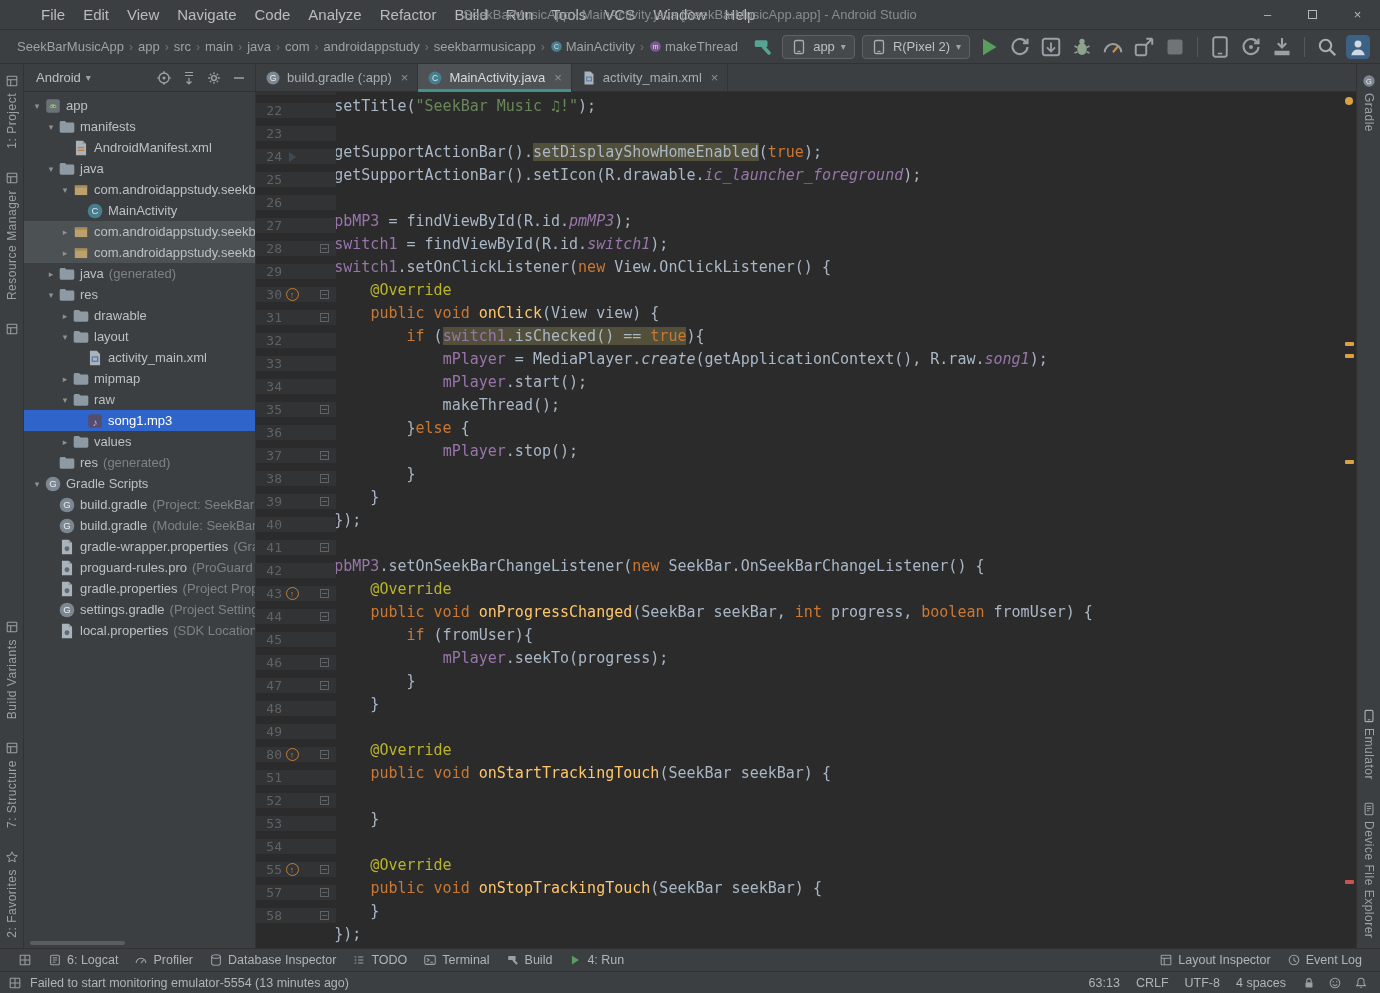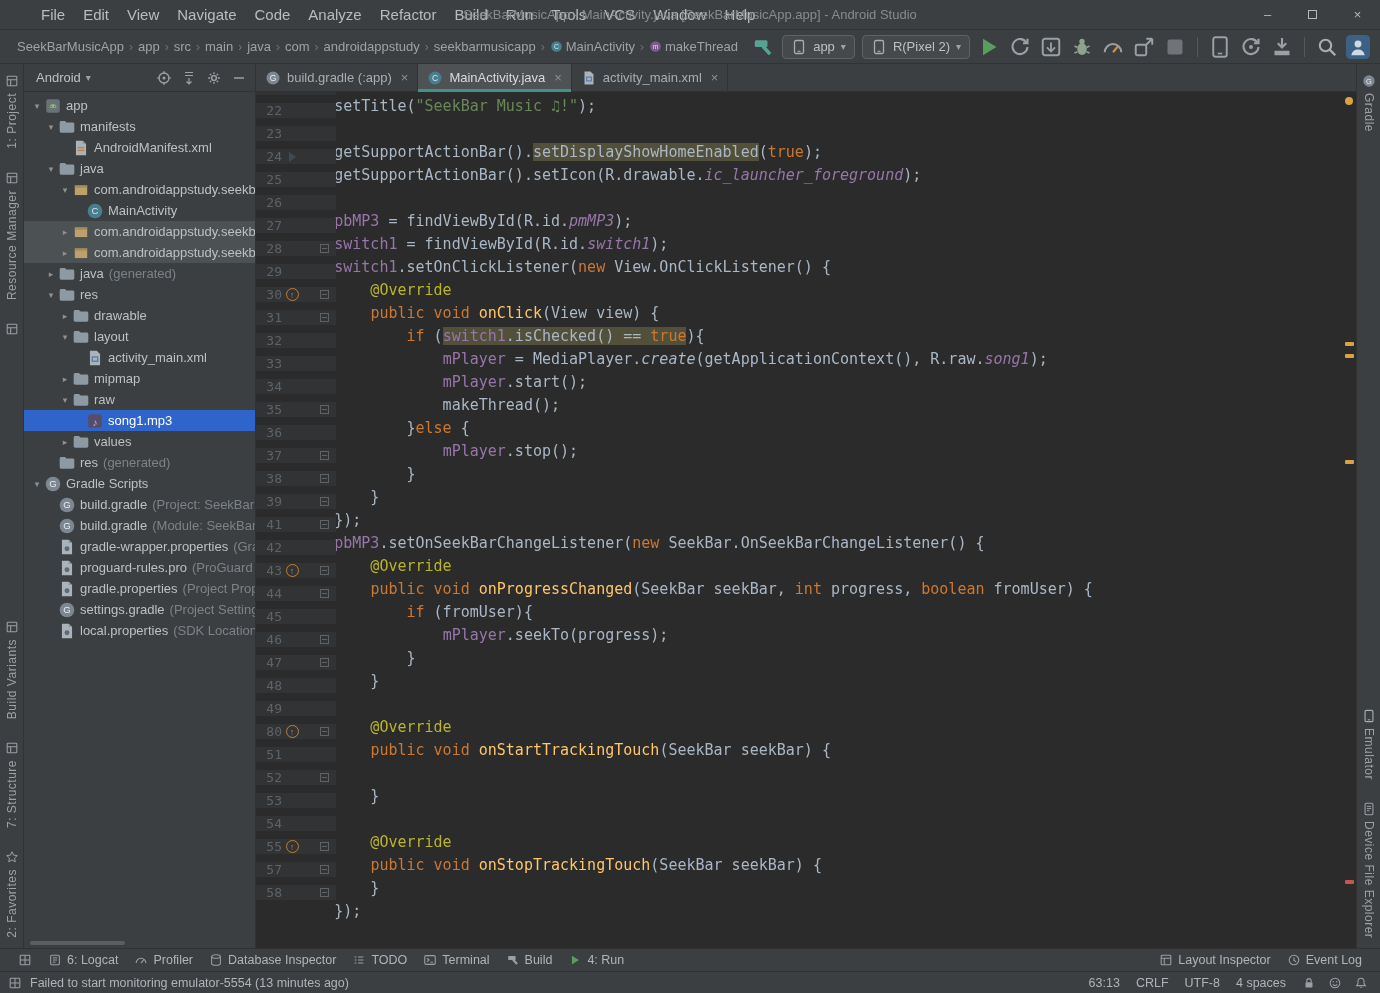--- a/index.html
+++ b/index.html
@@ -884,20 +884,29 @@
                 <span class="mk"></span>
                 <span class="spc"></span>
                 <span class="fd">
                   <span class="fbox"></span>
                 </span>
               </div>
               <pre class="ct"><span class="tk-d">        });</span></pre>
             </div>
             <div class="cl">
               <div class="gut">
+                <span class="ln">40</span>
+                <span class="mk"></span>
+                <span class="spc"></span>
+                <span class="fd"></span>
+              </div>
+              <pre class="ct"></pre>
+            </div>
+            <div class="cl">
+              <div class="gut">
                 <span class="ln">41</span>
                 <span class="mk"></span>
                 <span class="spc"></span>
                 <span class="fd">
                   <span class="fbox"></span>
                 </span>
               </div>
               <pre class="ct"><span class="tk-d">        </span><span class="tk-f">pbMP3</span><span class="tk-d">.setOnSeekBarChangeListener(</span><span class="tk-k">new</span><span class="tk-d"> SeekBar.OnSeekBarChangeListener() {</span></pre>
             </div>
             <div class="cl">

